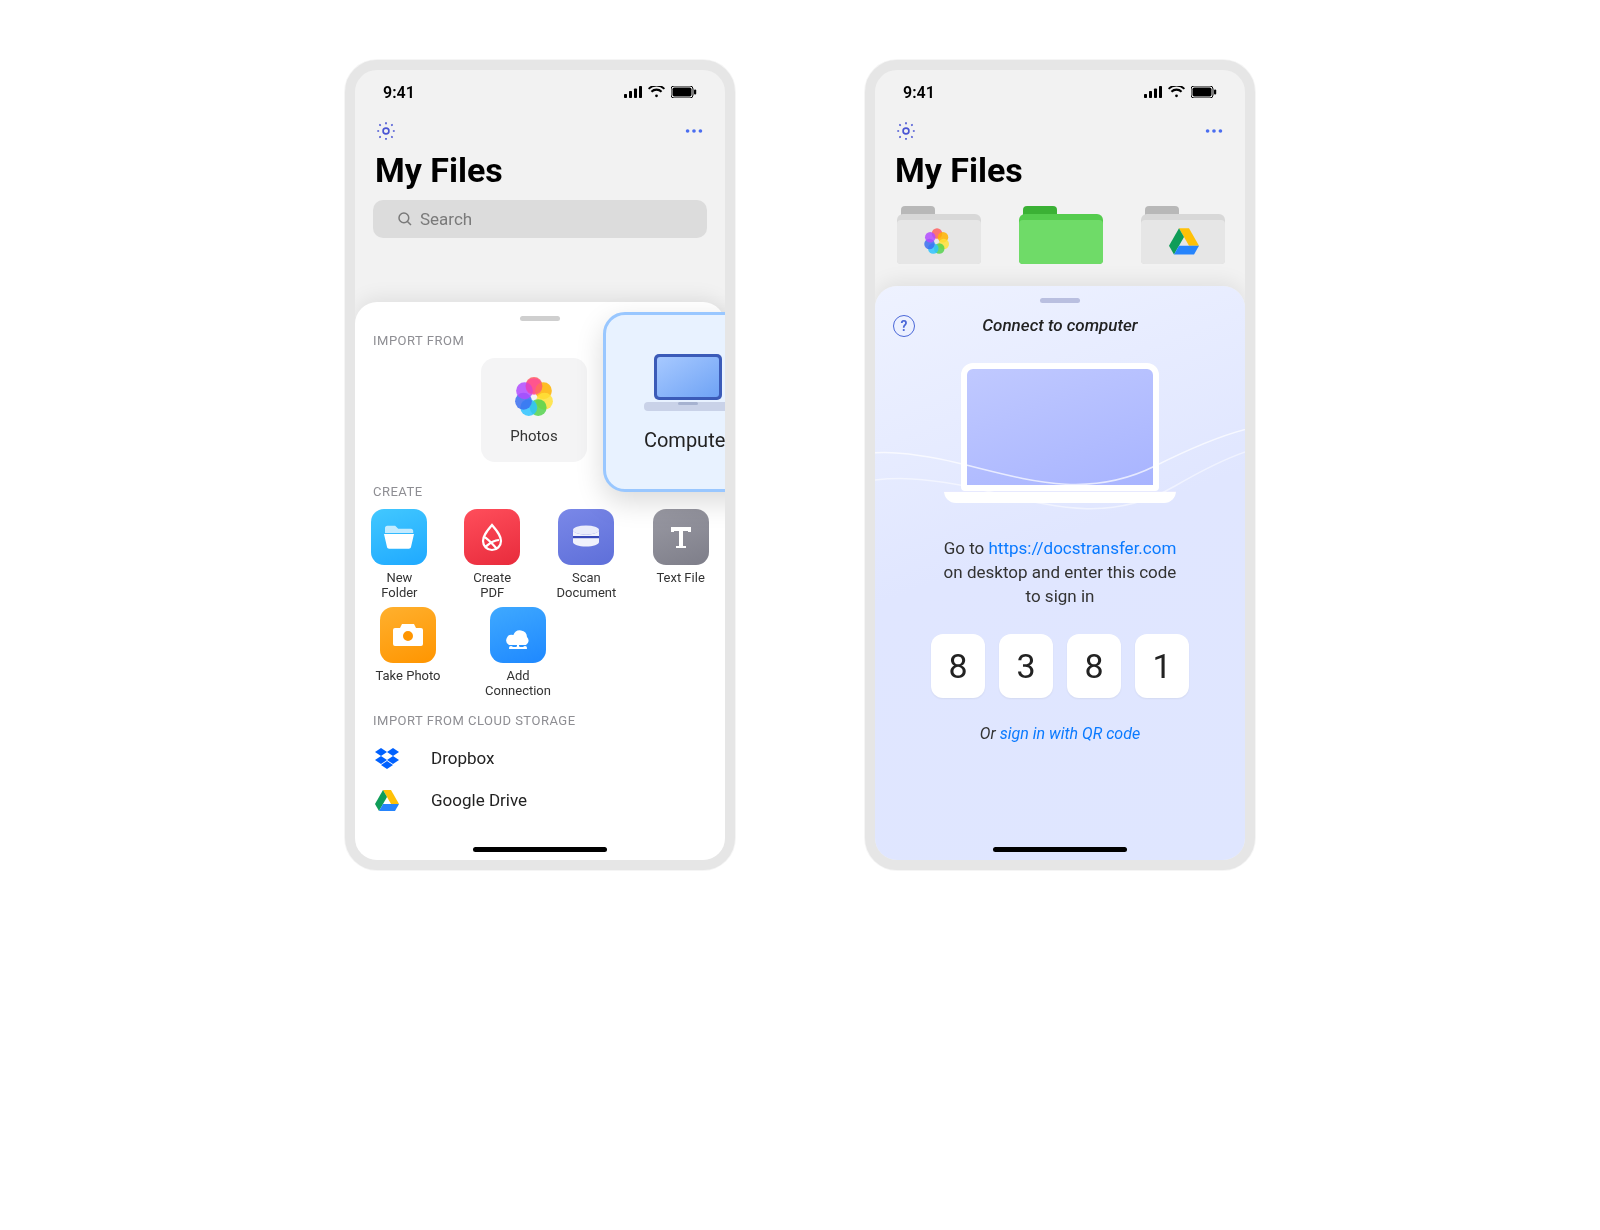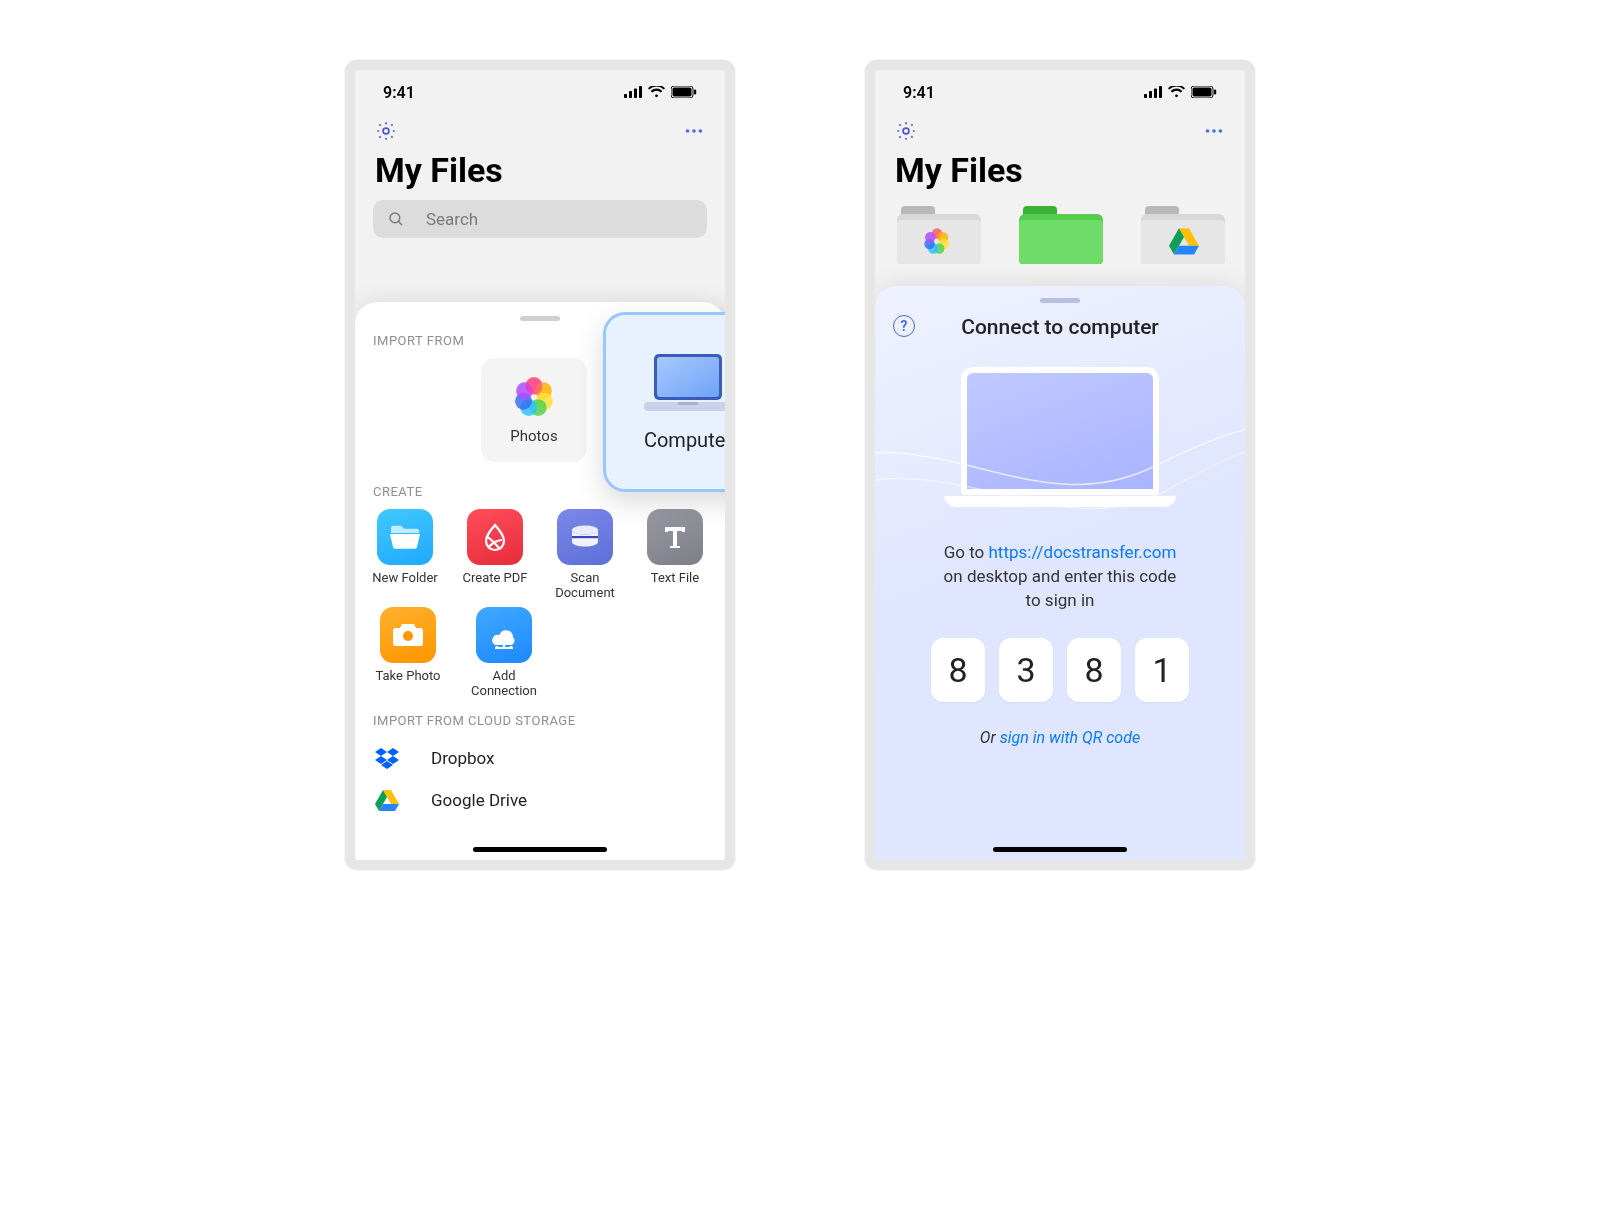--- a/index.html
+++ b/index.html
@@ -13,21 +13,21 @@
     align-items: flex-start;
     gap: 130px;
     padding-top: 60px;
   }
 
   .phone {
     width: 390px;
     height: 810px;
     background: #f2f2f2;
     border: 10px solid #e6e6e6;
-    border-radius: 12px;
+    border-radius: 32px;
     position: relative;
     overflow: hidden;
     box-shadow: 0 0 0 1px rgba(0,0,0,0.04);
   }
 
   .status-bar {
     height: 44px;
     display: flex;
     justify-content: space-between;
     align-items: center;
@@ -51,23 +51,23 @@
     padding: 8px 20px 10px;
   }
 
   .search-bar {
     margin: 0 18px 14px;
     height: 38px;
     background: #dcdcdc;
     border-radius: 10px;
     display: flex;
     align-items: center;
-    padding: 0 14px;
+    padding: 0 23px;
     color: #7a7a7a;
-    gap: 21px;
+    gap: 6px;
     font-size: 17px;
   }
 
   .folder-row {
     display: flex;
     gap: 40px;
     padding: 0 22px;
   }
 
   .folder-thumb {
@@ -152,21 +152,21 @@
     justify-content: center;
     gap: 14px;
     box-shadow: 0 10px 28px rgba(0,0,0,0.15);
     font-size: 20px;
     color: #222;
     z-index: 5;
   }
 
   .create-grid, .create-grid2 {
     display: flex;
-    gap: 22px;
+    gap: 36px;
     margin-bottom: 6px;
   }
   .create-item {
     width: 74px;
     display: flex;
     flex-direction: column;
     align-items: center;
     text-align: center;
     font-size: 13px;
     line-height: 1.15;
@@ -212,21 +212,21 @@
   .sheet2-header {
     display:flex; align-items:center; justify-content:center;
     position:relative; margin-top:6px;
   }
   .help-circle {
     position:absolute; left:0; top:0;
     width:22px; height:22px; border:1.5px solid #4a67d8; border-radius:50%;
     display:flex; align-items:center; justify-content:center;
     font-size:14px; color:#4a67d8; font-weight:600;
   }
-  .sheet2-title { font-size:21px; font-weight:500; color:#222; }
+  .sheet2-title { font-size:17px; font-weight:500; color:#222;font-style:italic; }
 
   .laptop-big {
     margin: 28px auto 0;
     width: 220px;
     display:flex; flex-direction:column; align-items:center;
   }
   .laptop-screen-big {
     width: 198px; height: 128px;
     background: linear-gradient(160deg,#c0c9ff,#a8b4ff);
     border: 6px solid #fff;

